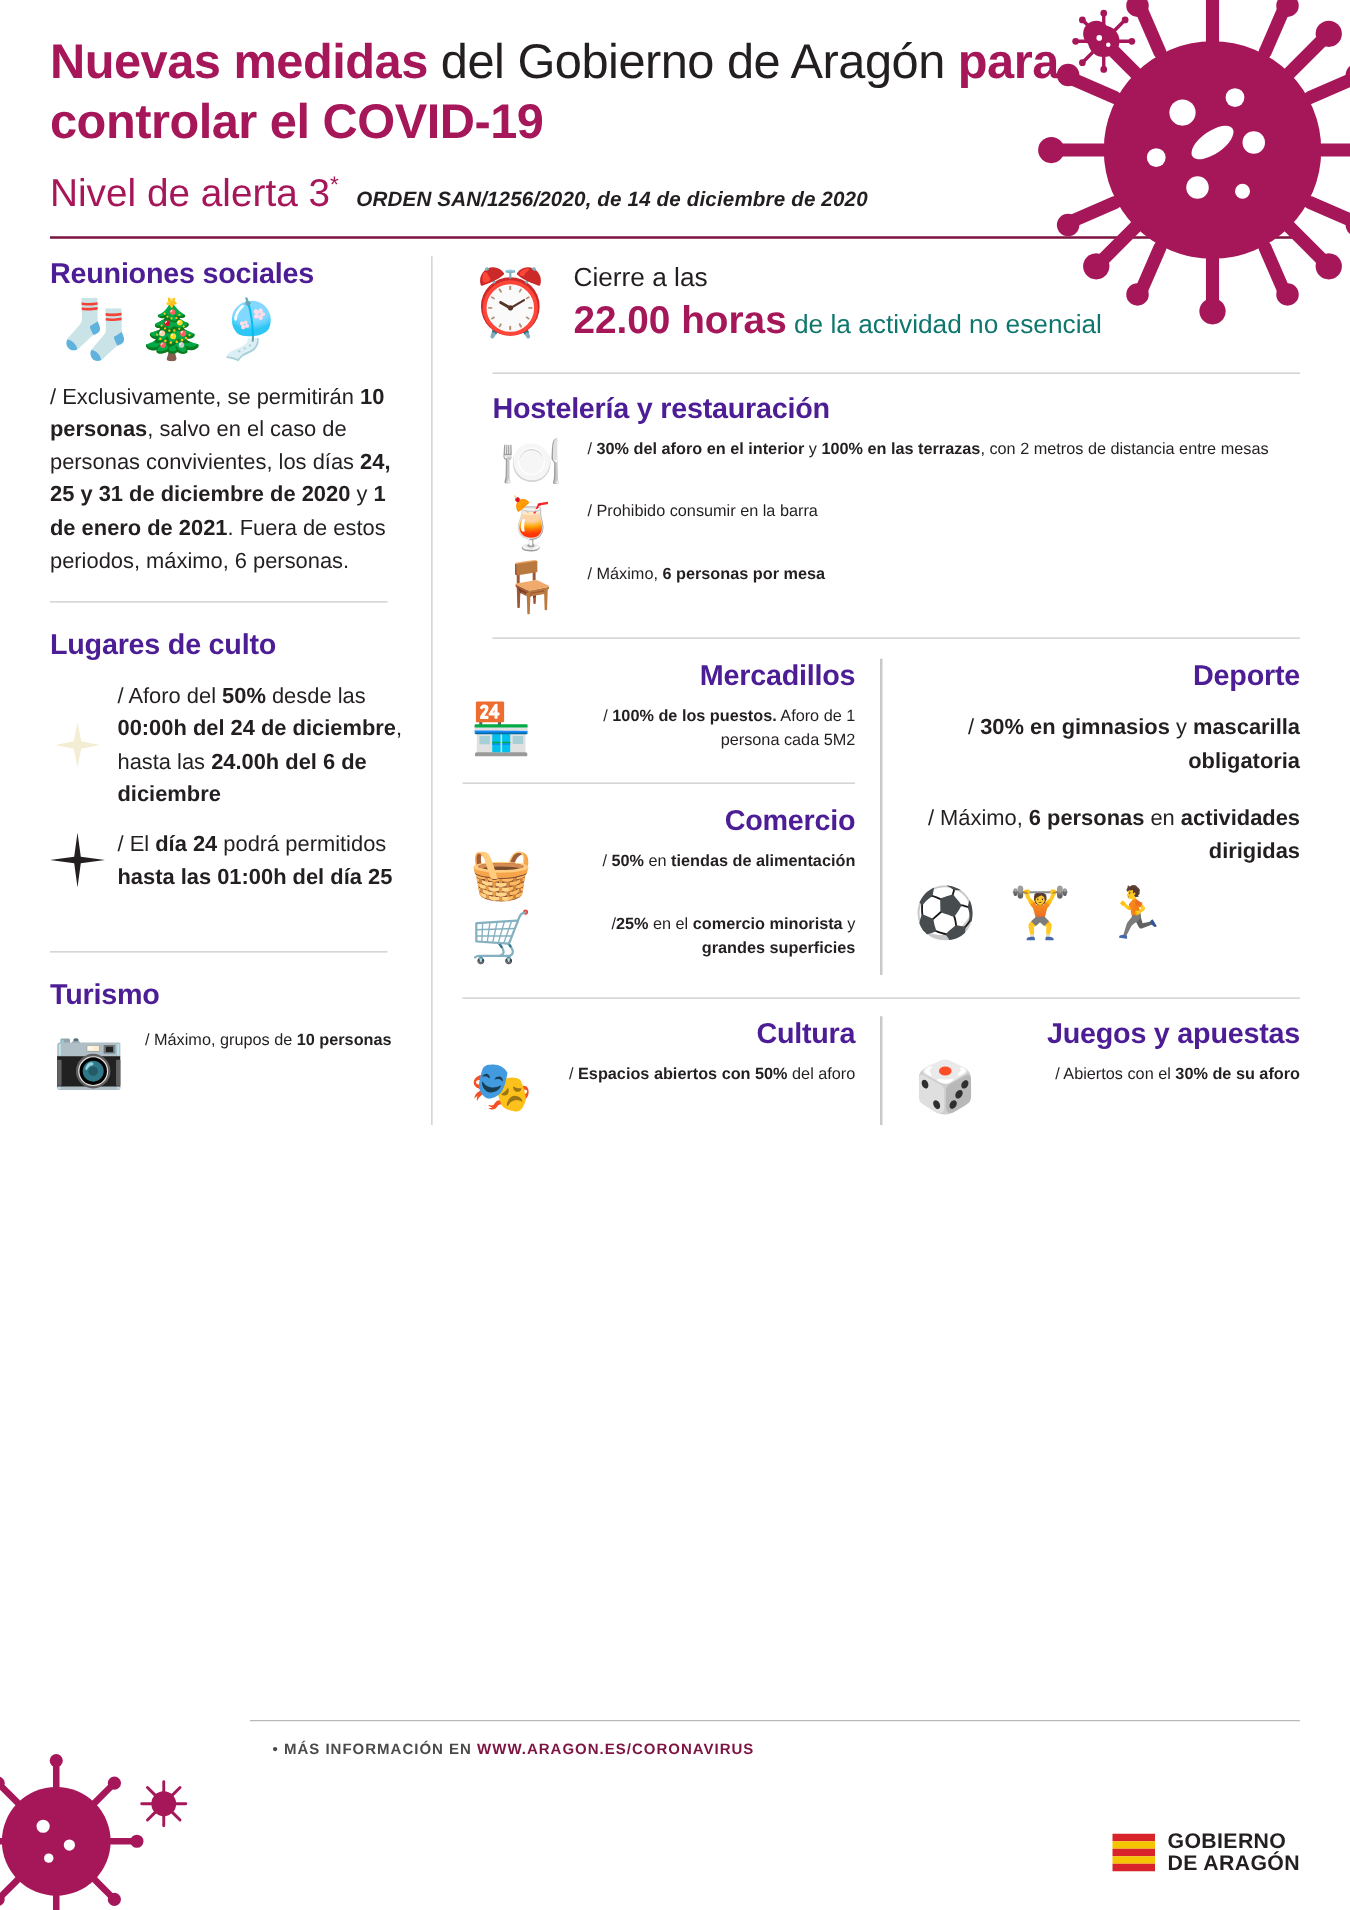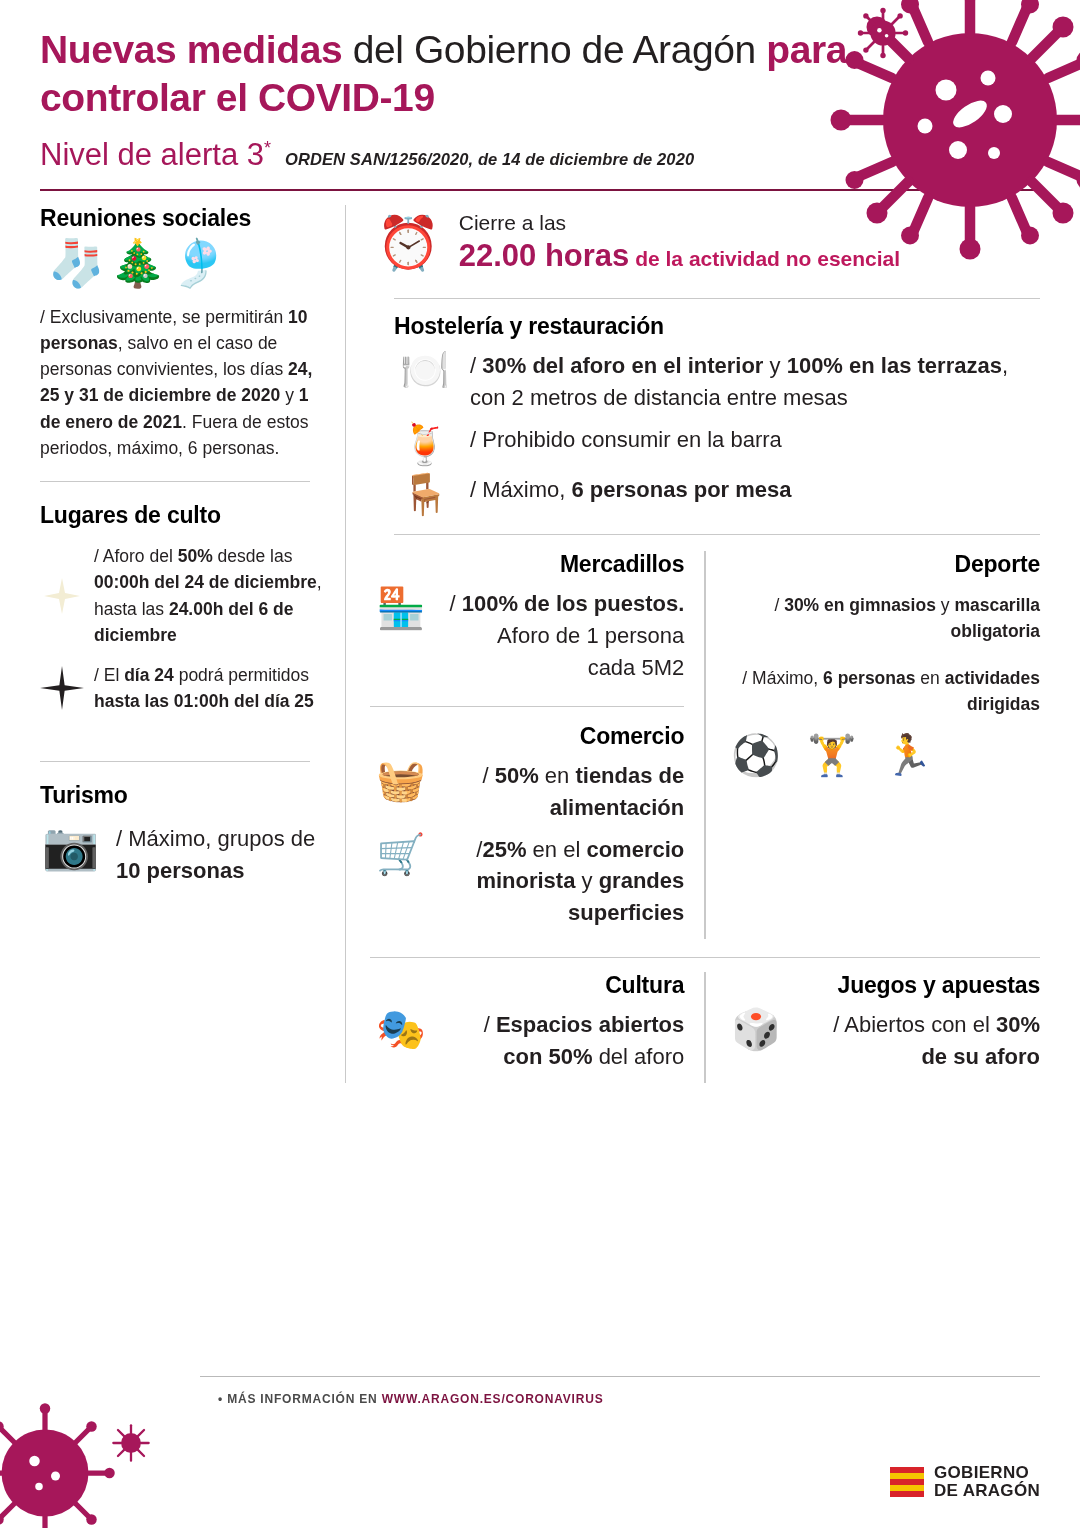--- a/index.html
+++ b/index.html
@@ -26,45 +26,45 @@
   .alert sup { font-size: 18px; }
   .order { font-style: italic; font-size: 16.5px; color: #231f20; font-weight: 600; letter-spacing: .1px; }
   .hr-main { margin: 16px 40px 0 40px; border-top: 2px solid #7c1340; }
 
   
   .body { display: flex; padding: 0 40px; margin-top: 14px; position: relative; z-index: 2; }
   .col-left { width: 305px; padding-right: 18px; }
   .col-right { flex: 1; padding-left: 24px; border-left: 1.5px solid #c9c9c9; }
 
   h2.sec {
-    color: #000000; font-weight: 700; font-size: 23px; letter-spacing: -0.2px;
+    color: #4c1d95; font-weight: 700; font-size: 23px; letter-spacing: -0.2px;
     margin-bottom: 6px;
   }
   .txt { font-size: 17.5px; line-height: 1.5; color: #231f20; }
   .txt b { font-weight: 700; }
   .sep { border-top: 1.5px solid #c9c9c9; margin: 20px 0; }
   .sep.short { width: 270px; }
 
   
   .xmas-icons { display: flex; align-items: flex-end; gap: 4px; margin: 8px 0 18px 8px; }
   .para-left { margin-top: 2px; }
 
   .culto-item { display: flex; gap: 10px; margin-top: 14px; }
   .culto-item .txt { flex: 1; }
   .star { width: 44px; flex: 0 0 44px; display: flex; align-items: center; justify-content: center; }
 
   
   .closing { display: flex; align-items: center; gap: 18px; padding: 4px 0 4px 6px; }
   .closing .ctext { font-size: 21px; line-height: 1.3; }
   .closing .big { font-size: 31px; font-weight: 700; color: #a6175a; }
-  .closing .big span.after { font-size: 21px; font-weight: 700; color: #be185d; }
+  .closing .big span.after { font-size: 21px; font-weight: 400; color: #0f766e; }
 
   .row-item { display: flex; gap: 14px; align-items: flex-start; margin: 10px 0; }
   .row-item .ic { flex: 0 0 62px; display: flex; justify-content: center; align-items: flex-start; }
-  .row-item .tx { flex: 1; font-size: 22px; line-height: 1.45; }
+  .row-item .tx { flex: 1; font-size: 13px; line-height: 1.45; }
 
   .two-col { display: flex; text-align: right; }
   .two-col > div { flex: 1; }
   .two-col .vdiv { flex: 0 0 1.5px; background: #c9c9c9; margin: 0 20px; }
 
   
   .footer { position: absolute; left: 0; right: 0; bottom: 0; height: 170px; }
   .foot-line { position: absolute; left: 200px; right: 40px; top: 18px; border-top: 1.5px solid #b9b9b9; }
   .foot-info { position: absolute; left: 218px; top: 34px; font-size: 12px; letter-spacing: .8px; color: #4a4a4a; font-weight: 600; }
   .foot-info b { color: #7c1340; }

